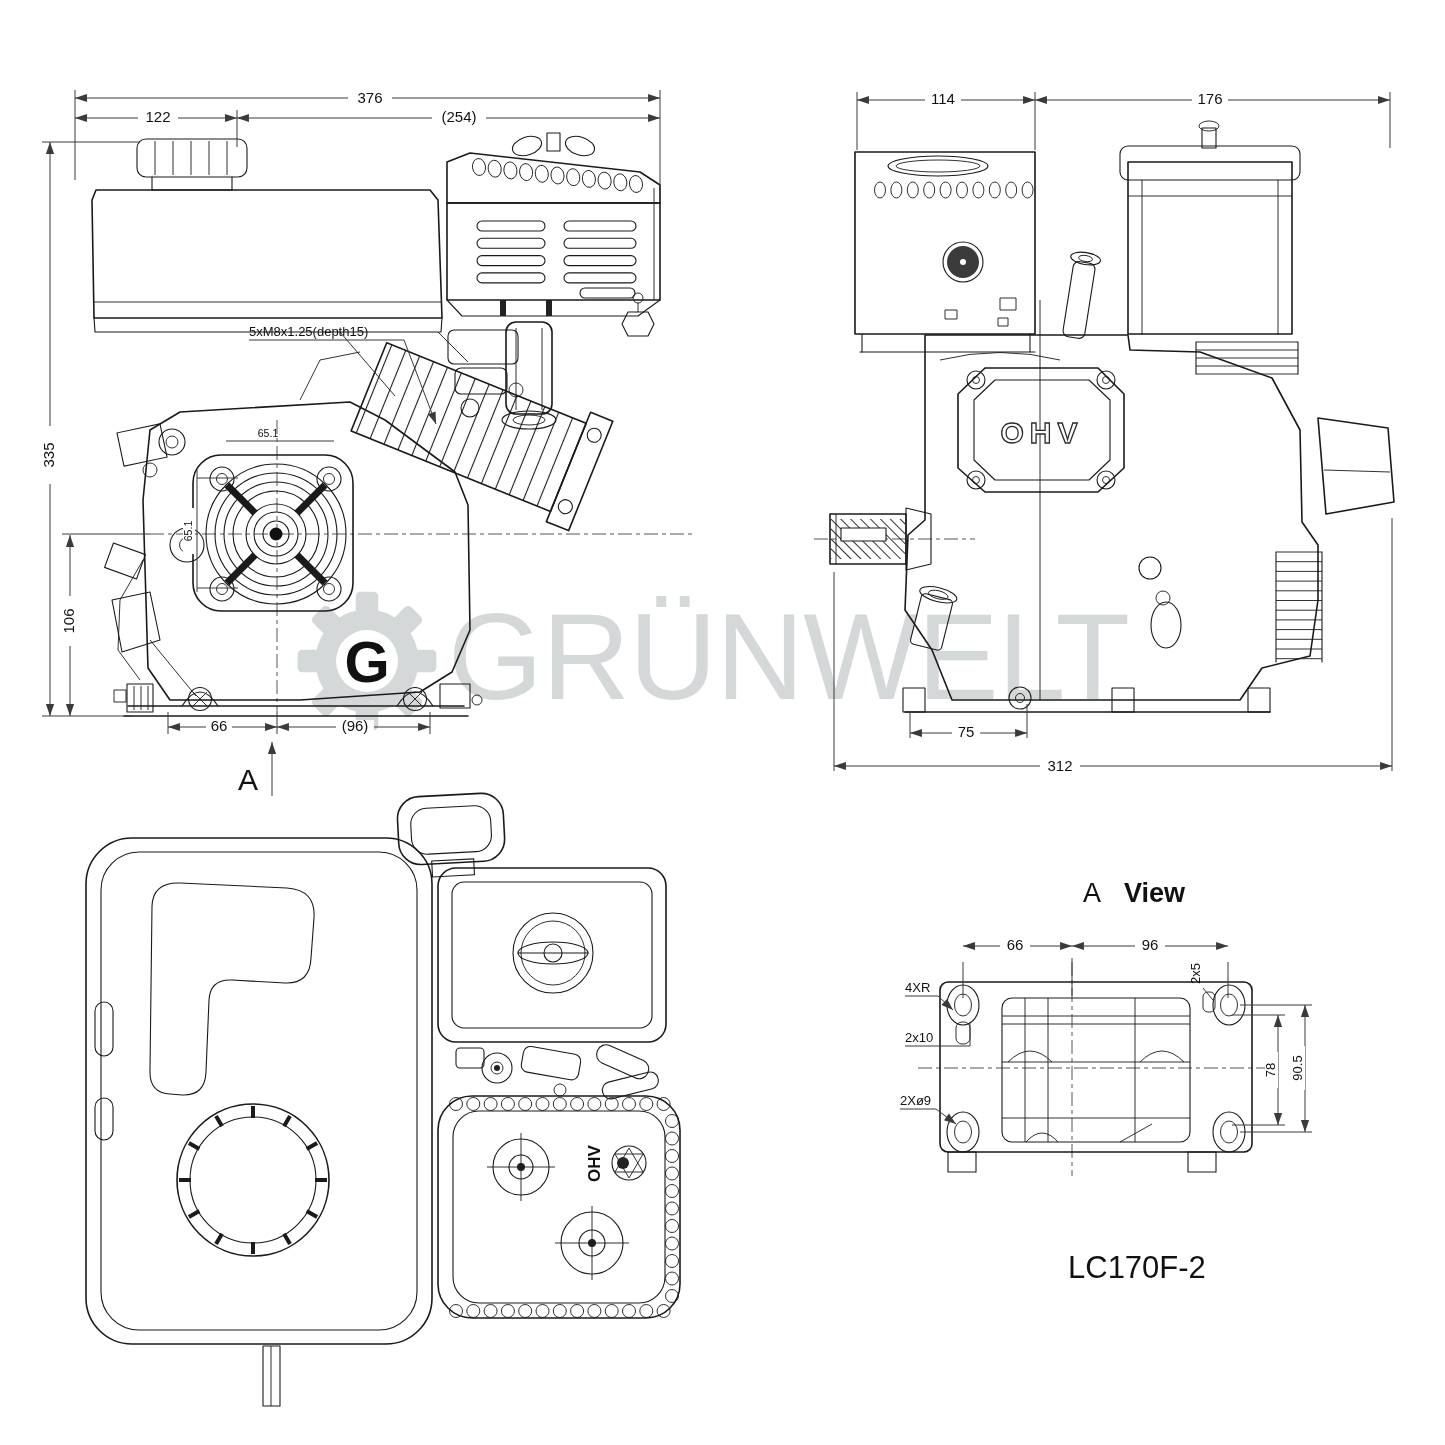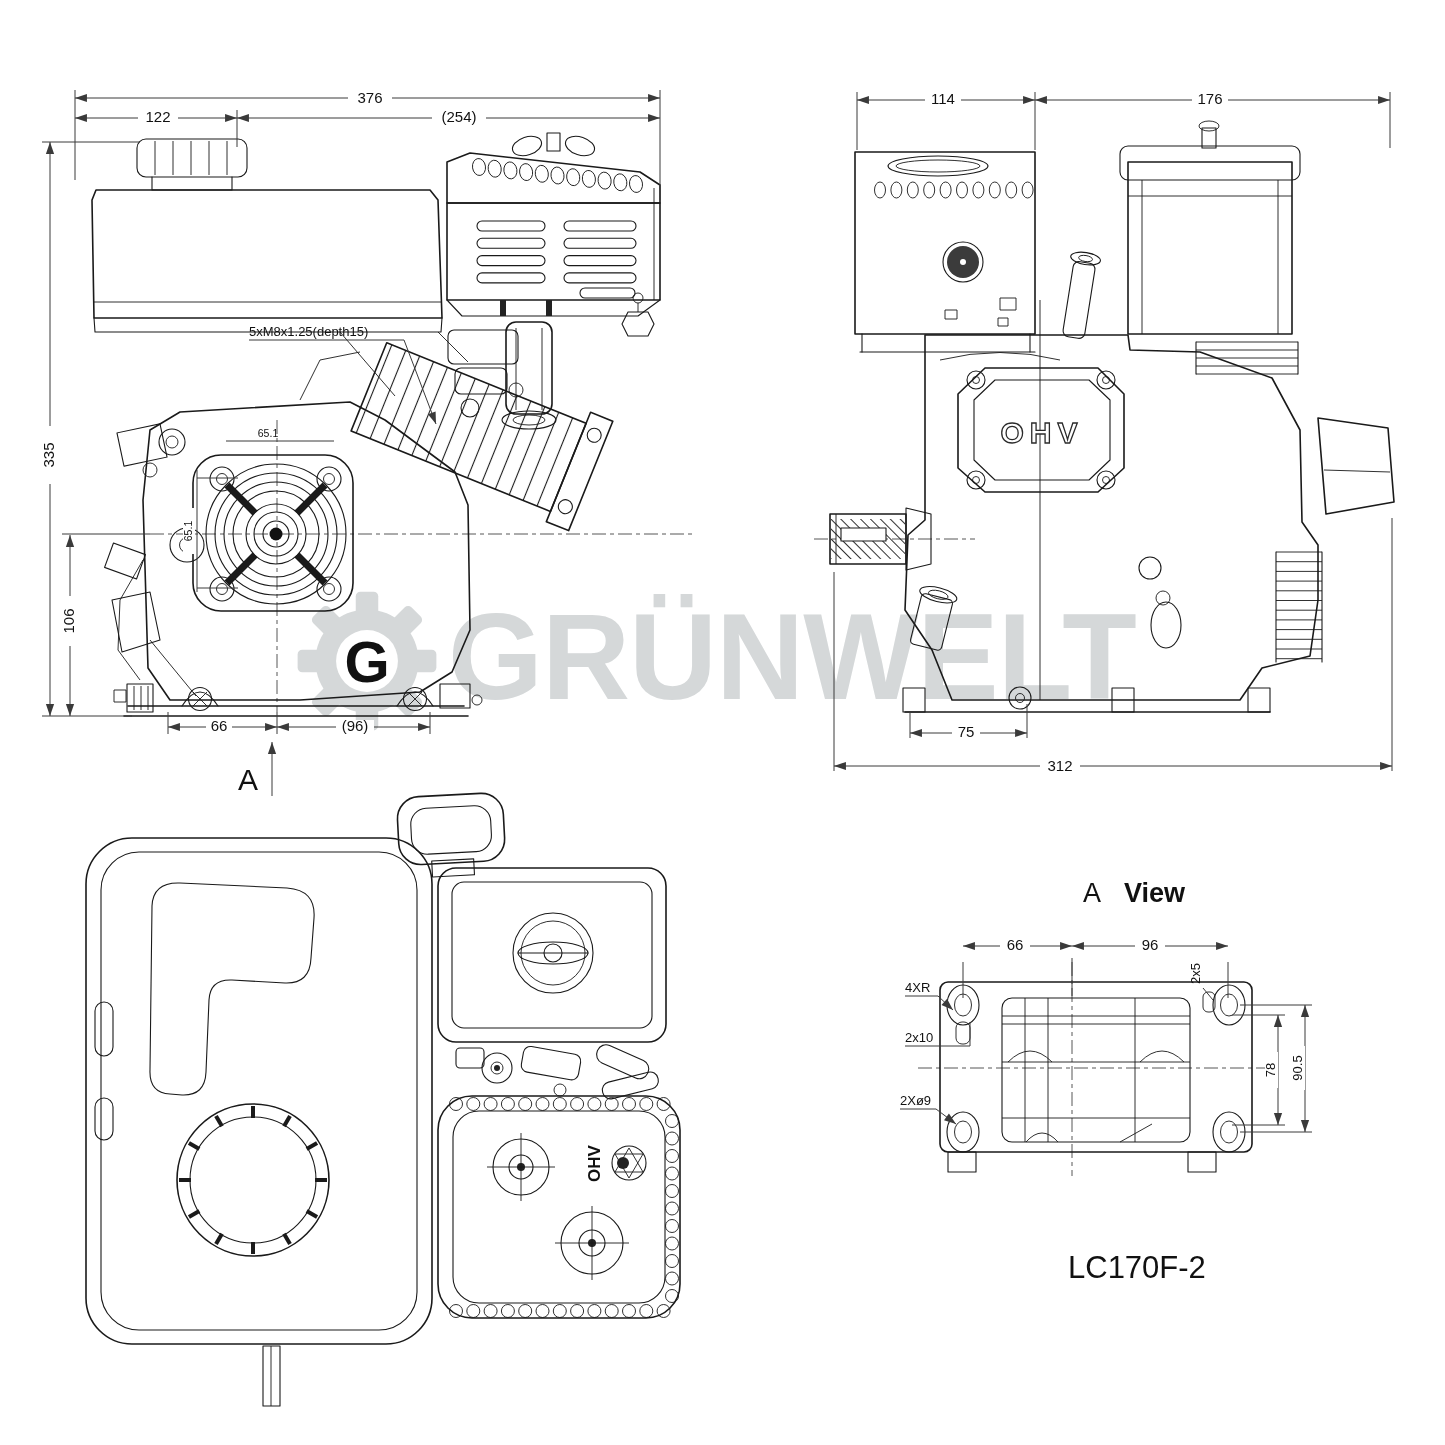--- a/index.html
+++ b/index.html
@@ -1,21 +1,21 @@
 <!DOCTYPE html>
 <html><head>
 <meta charset="utf-8">
 <style>
   html,body{margin:0;padding:0;background:#fff;}
   .canvas{position:relative;width:1445px;height:1445px;background:#fff;
           font-family:"Liberation Sans",sans-serif;overflow:hidden;}
   .view{position:absolute;z-index:2;overflow:visible;}
   .watermark{position:absolute;left:292px;top:586px;z-index:1;display:flex;
              align-items:center;gap:6px;color:#d5d8d9;user-select:none;}
-  .wm-text{font-size:122px;font-weight:700;letter-spacing:-1px;line-height:1;
+  .wm-text{font-size:122px;font-weight:400;letter-spacing:-1px;line-height:1;
            transform:translateY(-4px);}
   
   .o{stroke:#1a1a1a;fill:none;stroke-width:1.6;stroke-linejoin:round;stroke-linecap:round}
   .t{stroke:#1a1a1a;fill:none;stroke-width:1.1;stroke-linejoin:round;stroke-linecap:round}
   .f{stroke:#1a1a1a;fill:none;stroke-width:.9;stroke-linejoin:round}
   .d{stroke:#3a3a3a;fill:none;stroke-width:1}
   .cl{stroke:#444;fill:none;stroke-width:.9;stroke-dasharray:14 4 4 4}
   .wb{fill:#fff;stroke:none}
   text{fill:#111;font-family:"Liberation Sans",sans-serif;}
   text.dim{font-size:15px}

